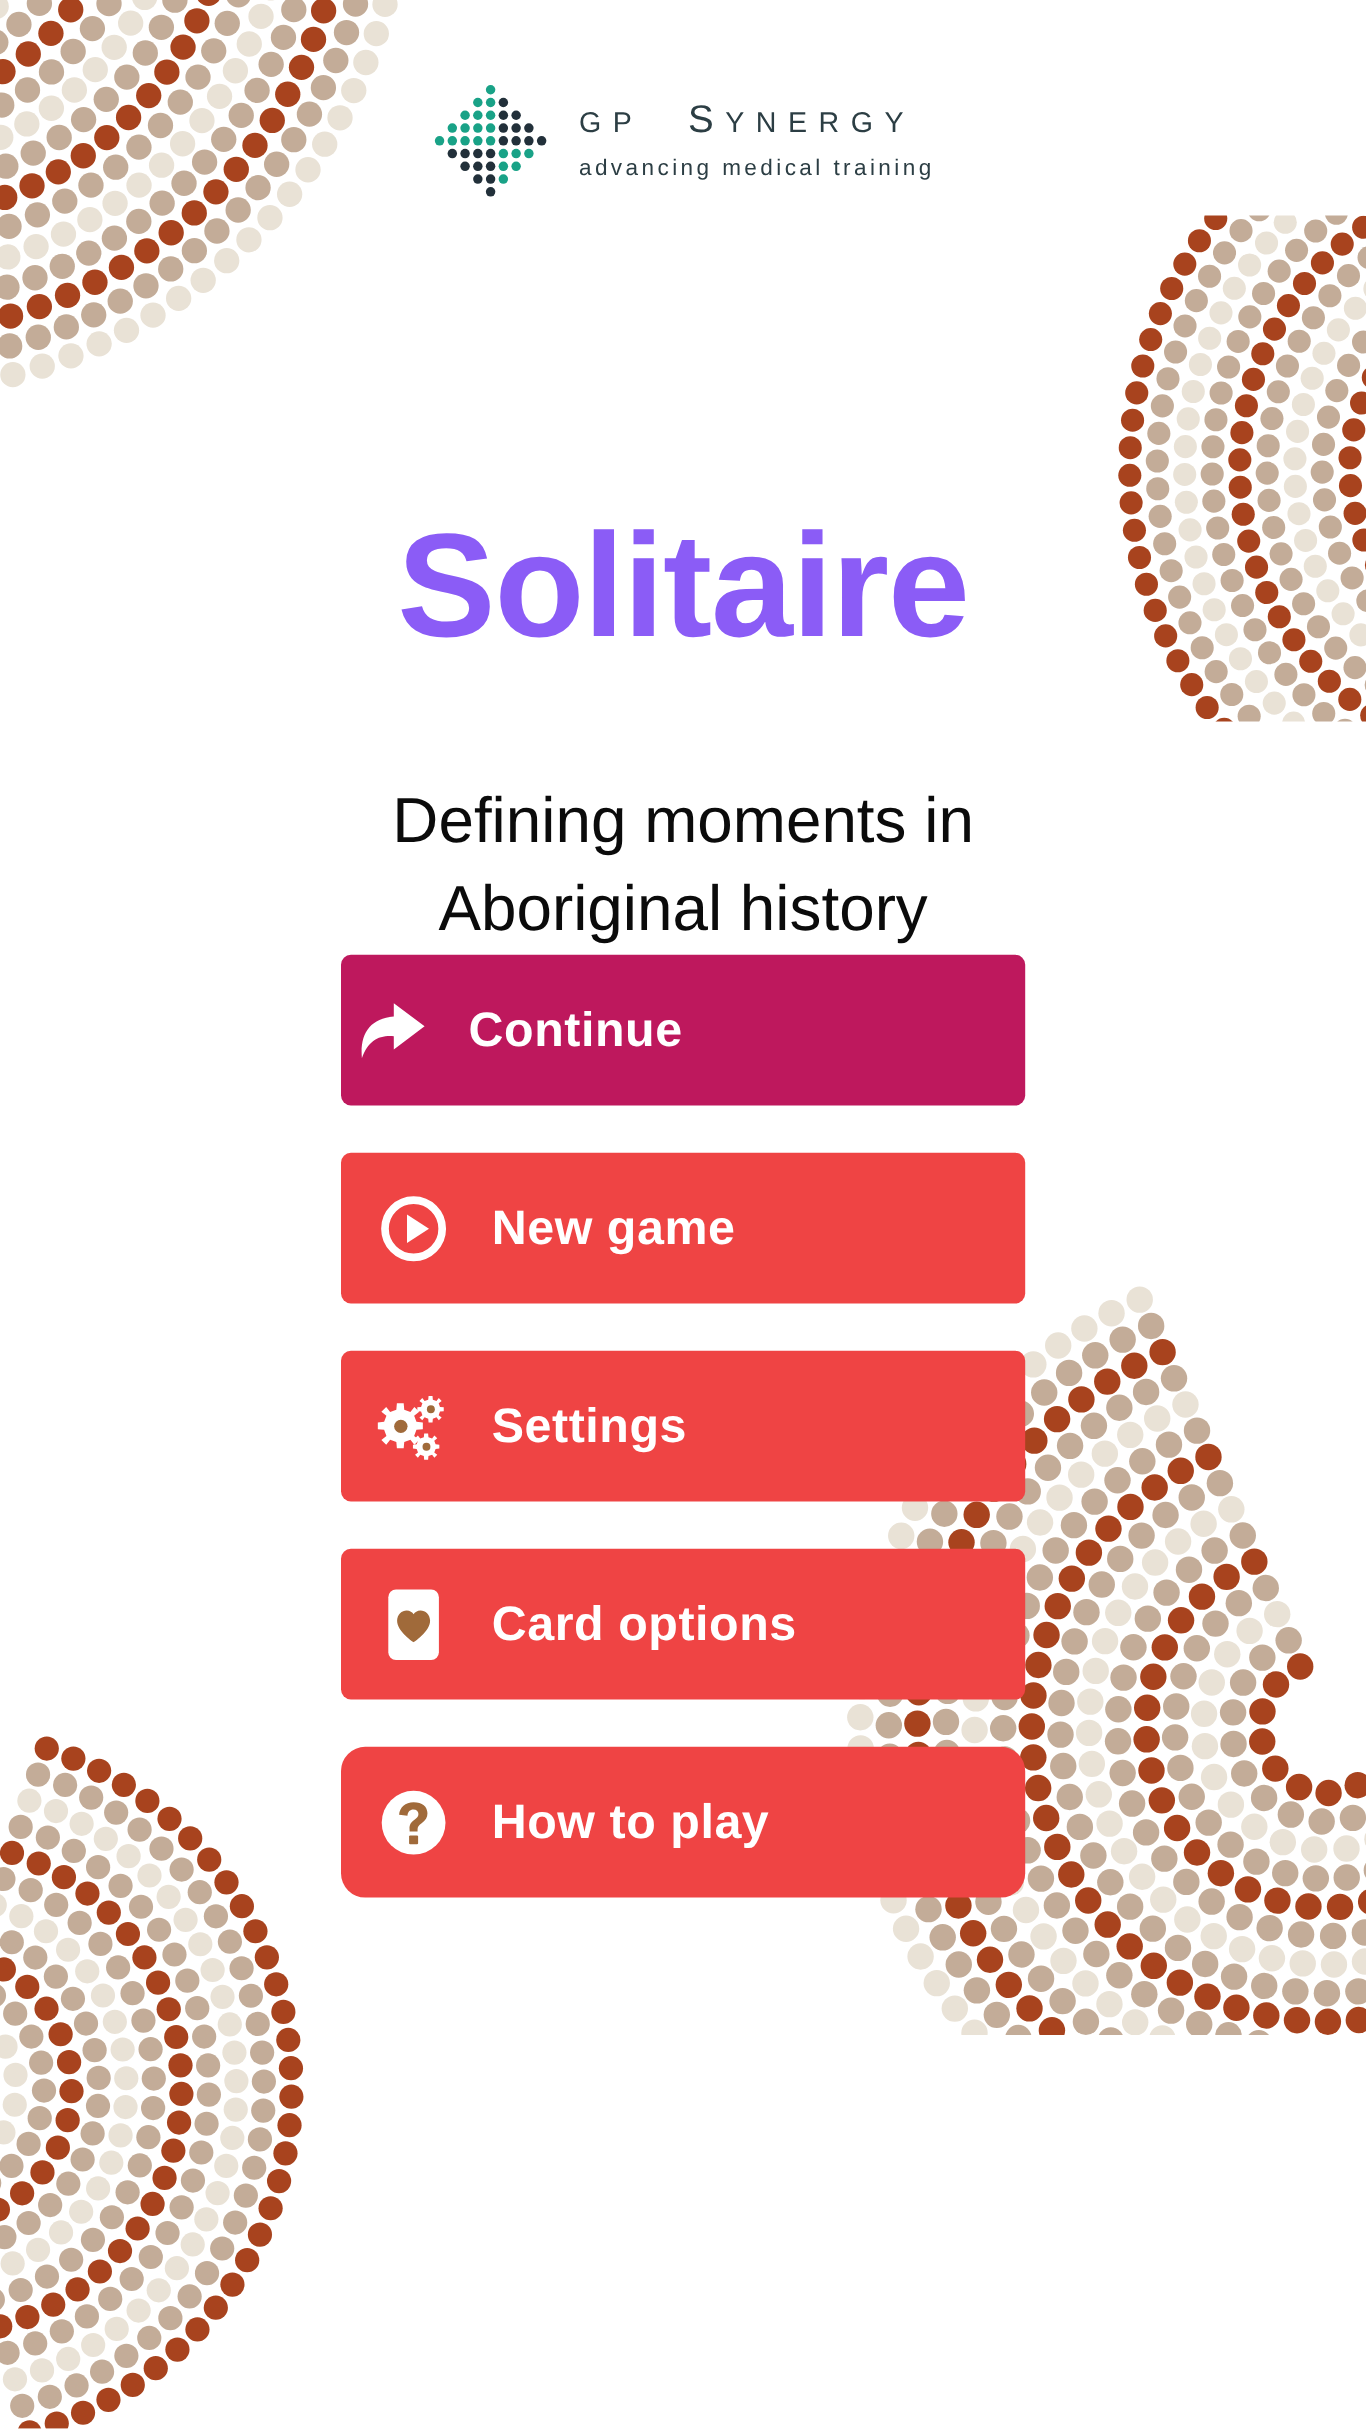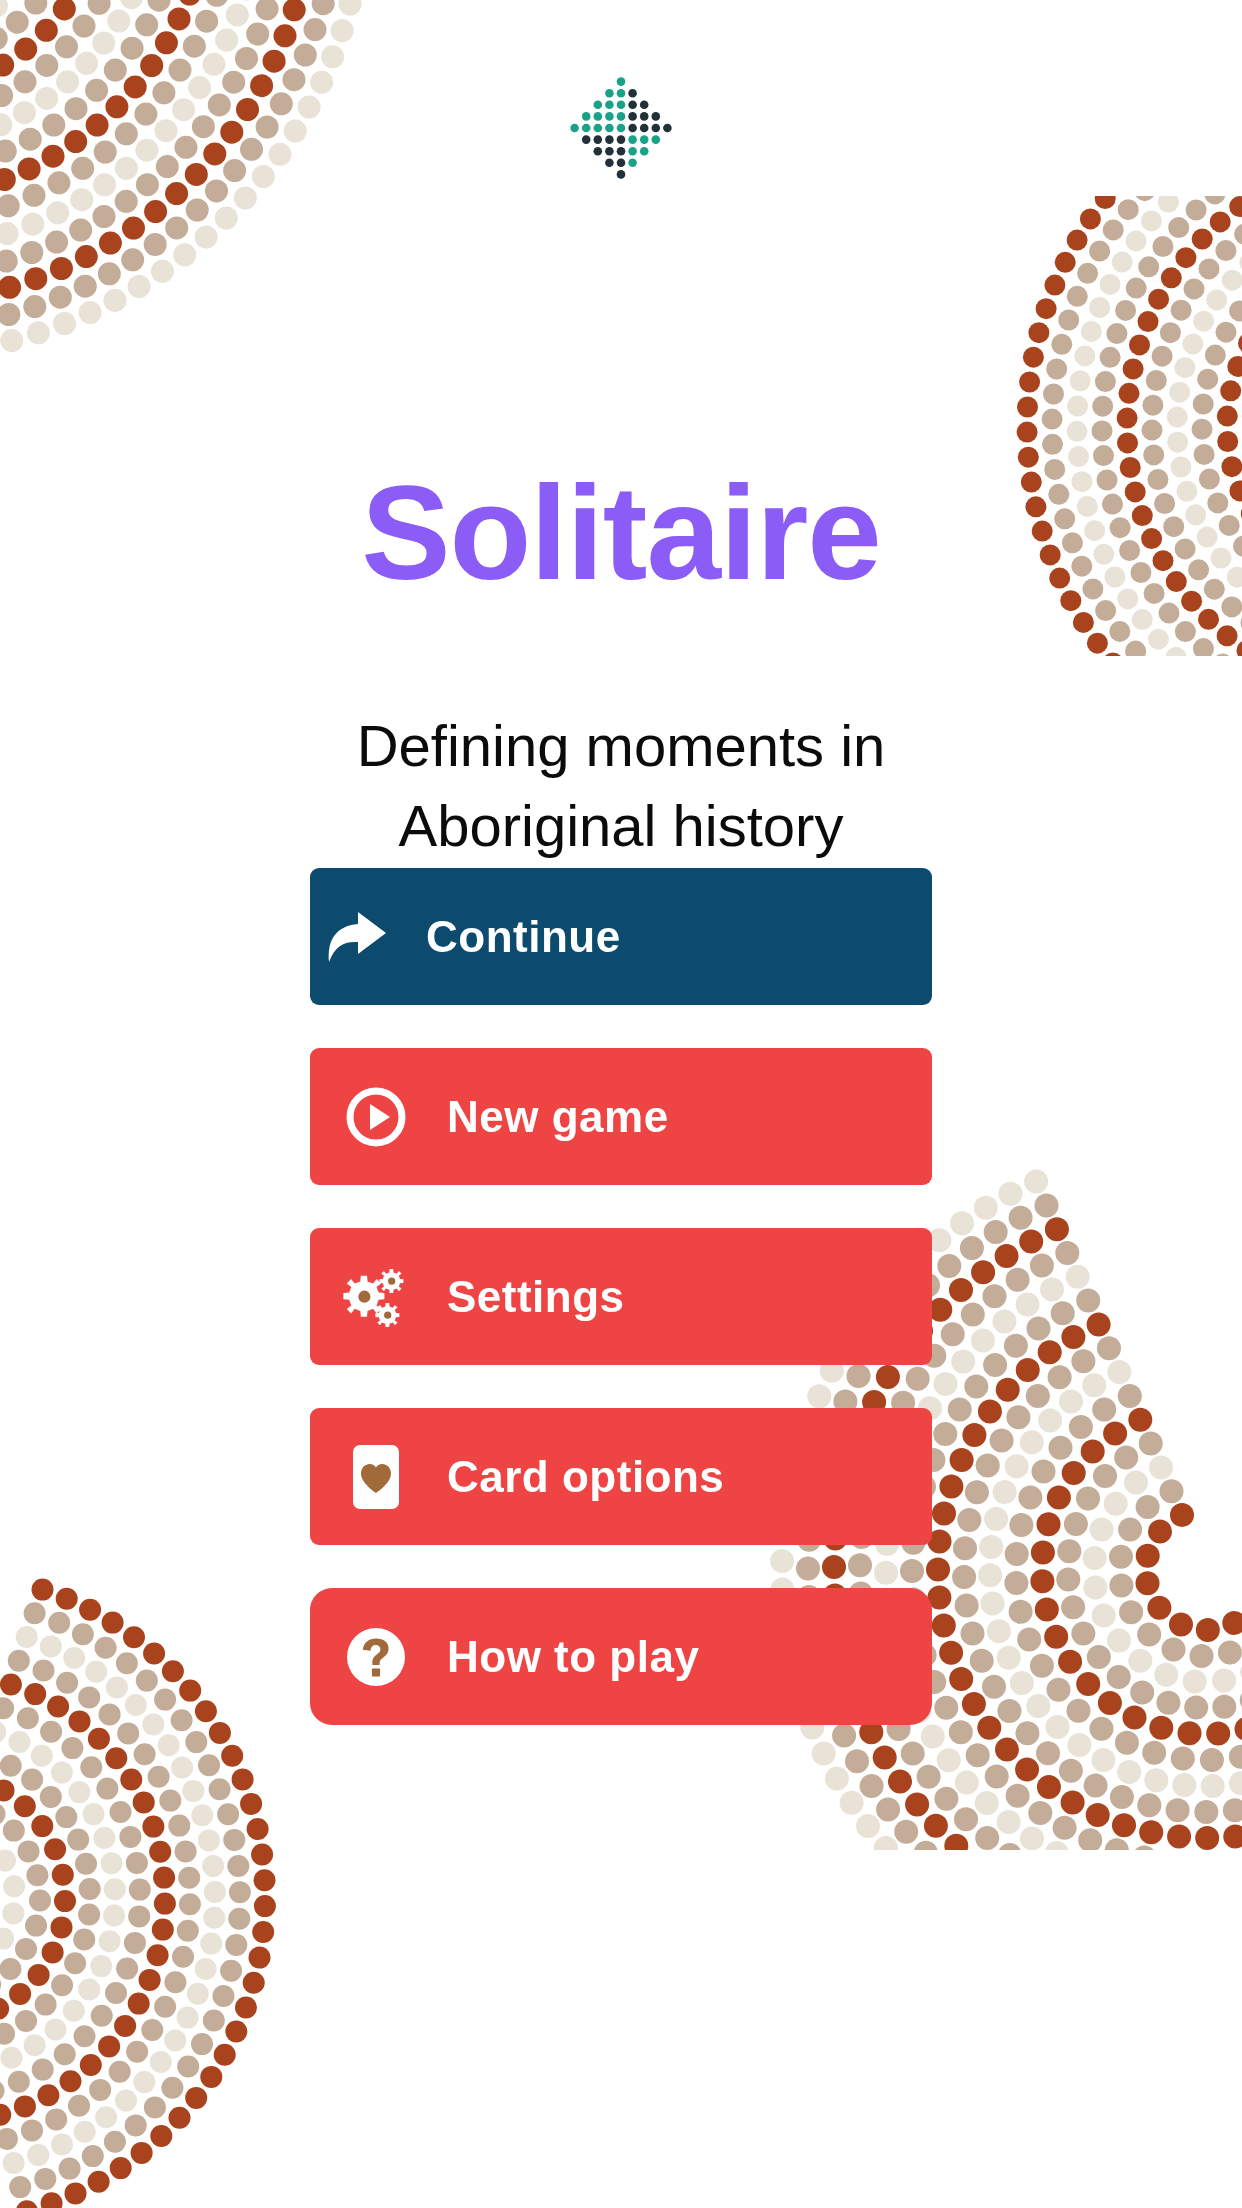--- a/index.html
+++ b/index.html
@@ -90,21 +90,21 @@
     height:137px;
     border-radius:9px;
     margin-bottom:43px;
     background:#ef4444;
     border:none;
     cursor:pointer;
     padding:0 0 0 33px;
     font-family:"Liberation Sans", sans-serif;
   }
   .menu-button:last-child { margin-bottom:0;border-radius:22px; }
-  .menu-button.primary { background:#0c4a6e;padding-left:12px; }
+  .menu-button.primary { background:#be185d;padding-left:12px; }
   .mb-icon {
     width:66px; height:66px;
     flex:0 0 auto;
     display:flex; align-items:center; justify-content:center;
   }
   .mb-icon svg { display:block; }
   .mb-label {
     margin-left:38px;
     color:#ffffff;
     font-size:44px;
@@ -1503,20 +1503,24 @@
             <circle cx="54.0" cy="79.2" r="4.3" fill="#22303A"></circle>
             <circle cx="65.6" cy="79.2" r="4.3" fill="#19A287"></circle>
             <circle cx="77.2" cy="79.2" r="4.3" fill="#19A287"></circle>
             <circle cx="42.4" cy="90.8" r="4.3" fill="#22303A"></circle>
             <circle cx="54.0" cy="90.8" r="4.3" fill="#22303A"></circle>
             <circle cx="65.6" cy="90.8" r="4.3" fill="#19A287"></circle>
             <circle cx="54.0" cy="102.4" r="4.3" fill="#22303A"></circle>
           </g>
         </svg>
     </div>
+    <div id="logo-words">
+      <div id="logo-title"><span class="small">GP</span><span>&nbsp;&nbsp;</span><span>S<span class="small">YNERGY</span></span></div>
+      <div id="logo-tagline">advancing medical training</div>
+    </div>
   </div>
 
   <h1 id="page-title">Solitaire</h1>
   <div id="page-subtitle">
     <span>Defining moments in</span>
     <span>Aboriginal history</span>
   </div>
 
   <nav id="menu">
 

